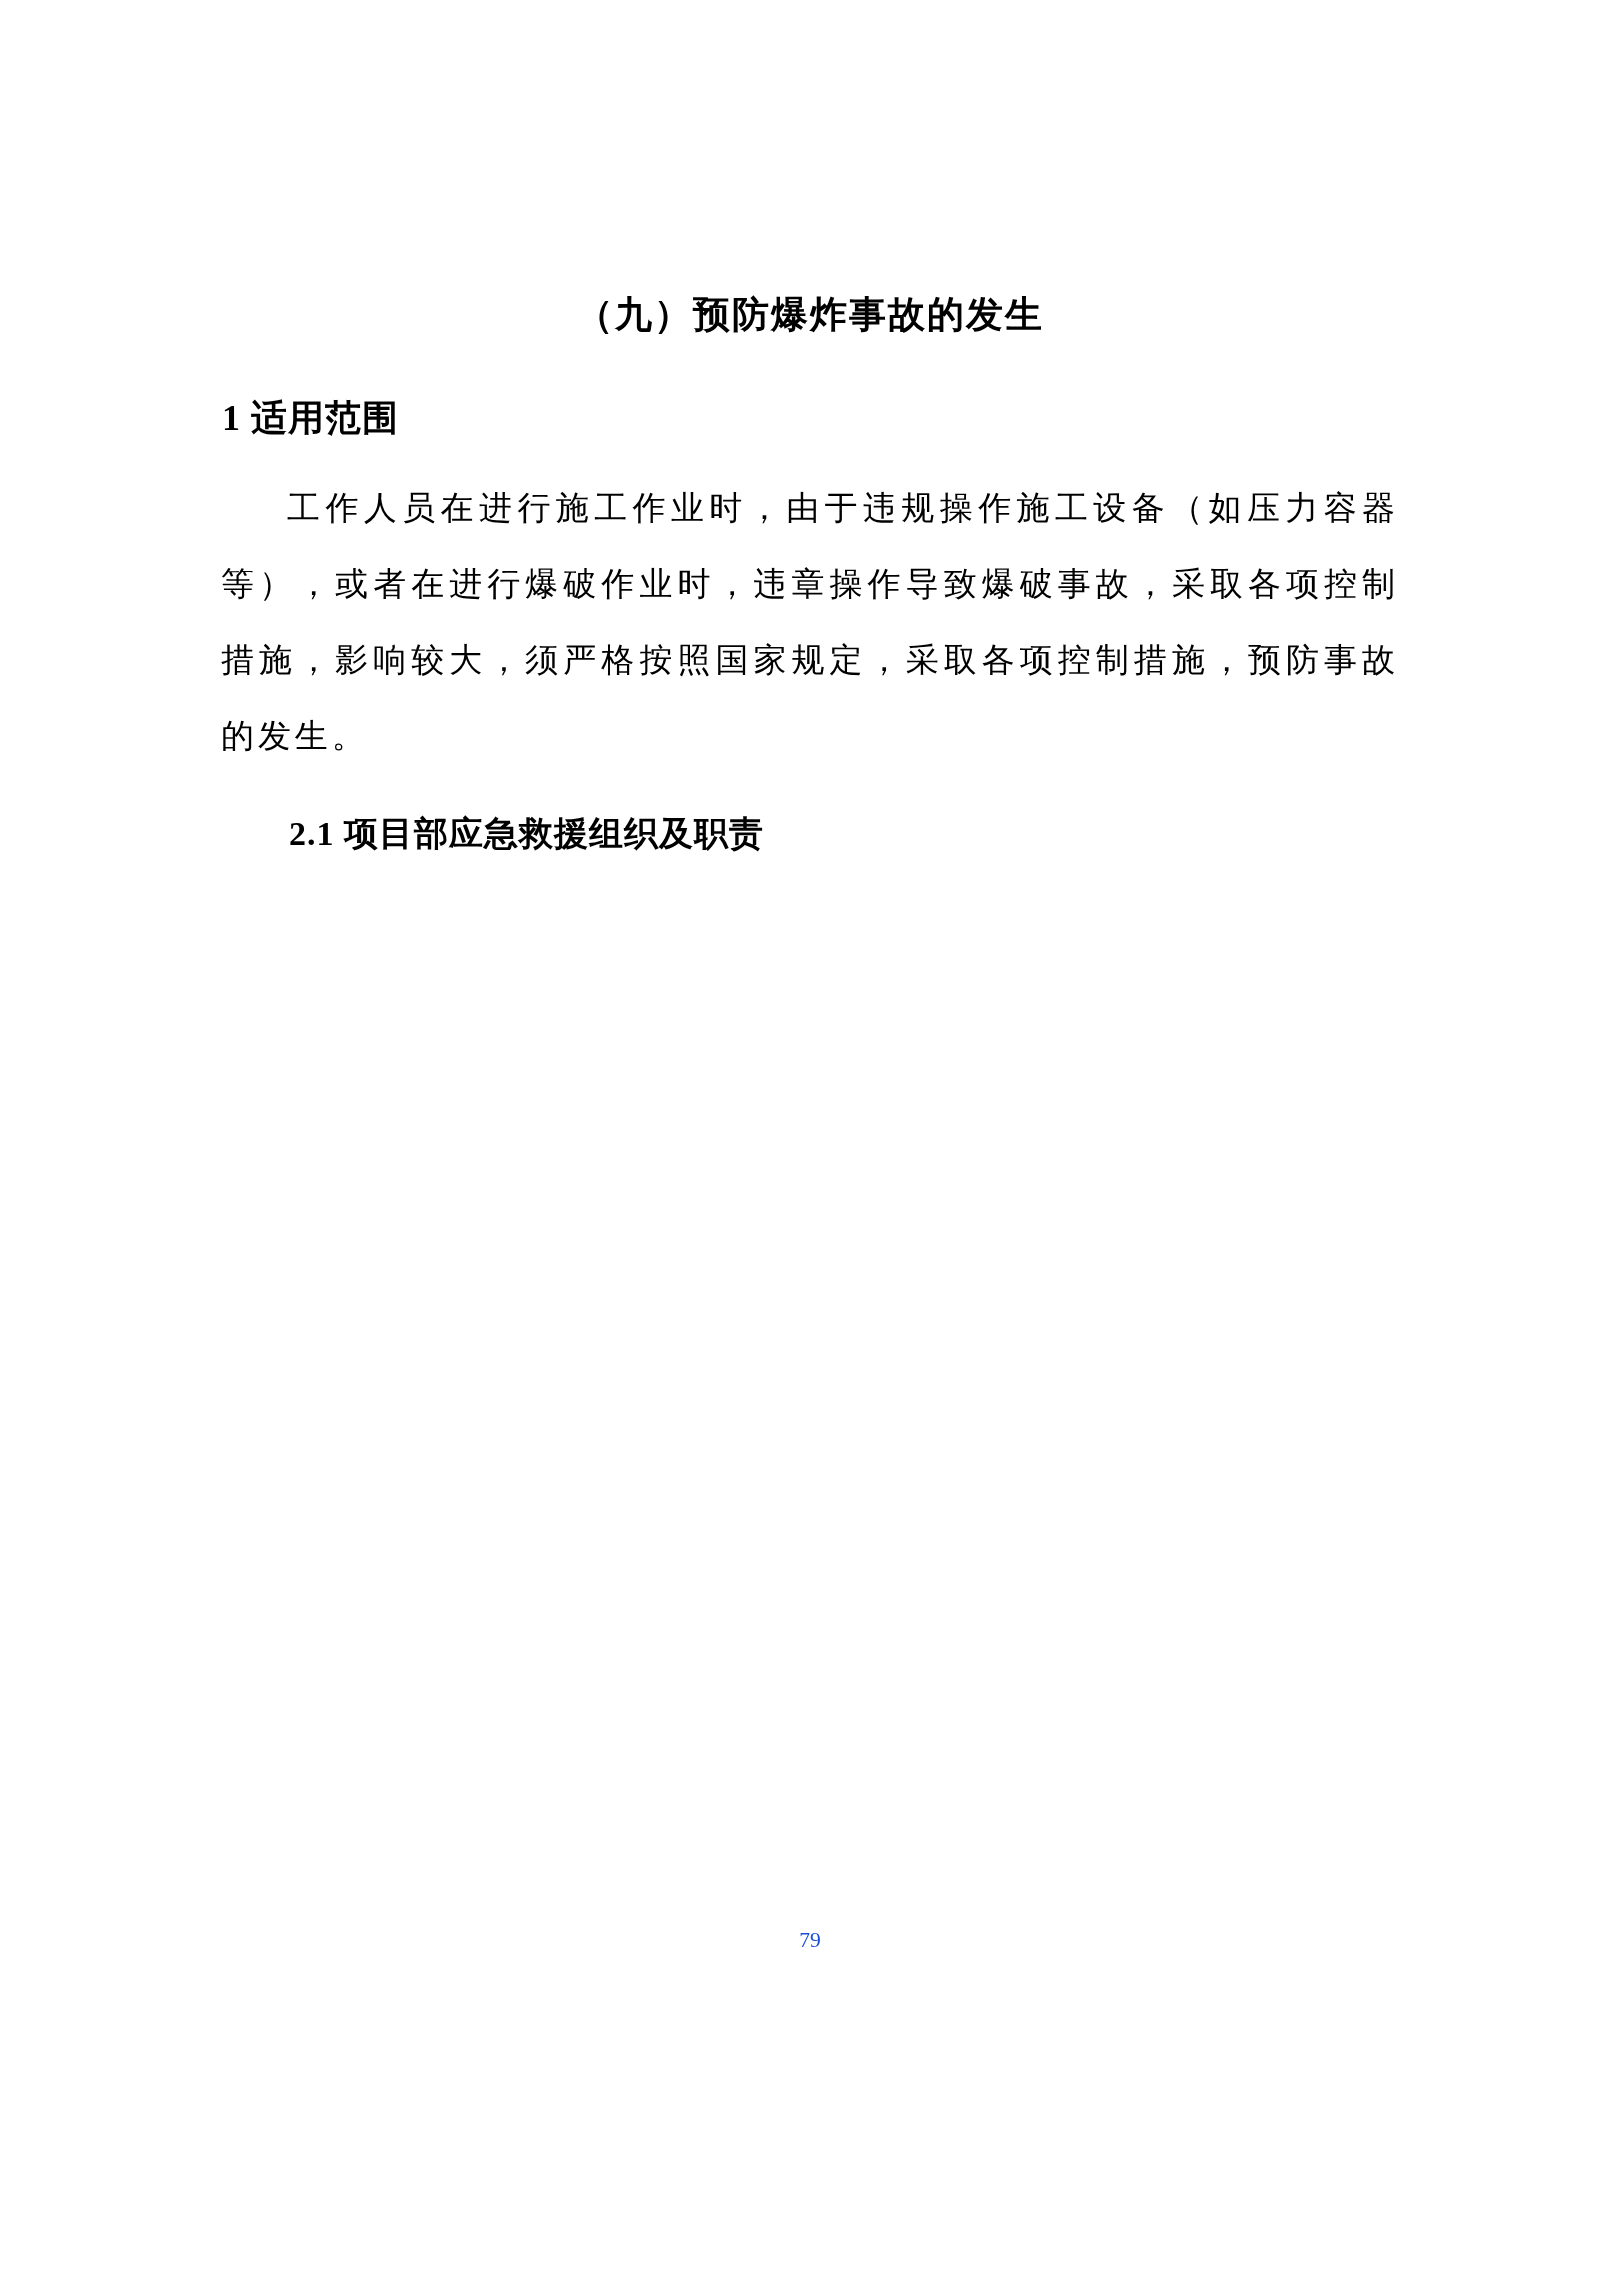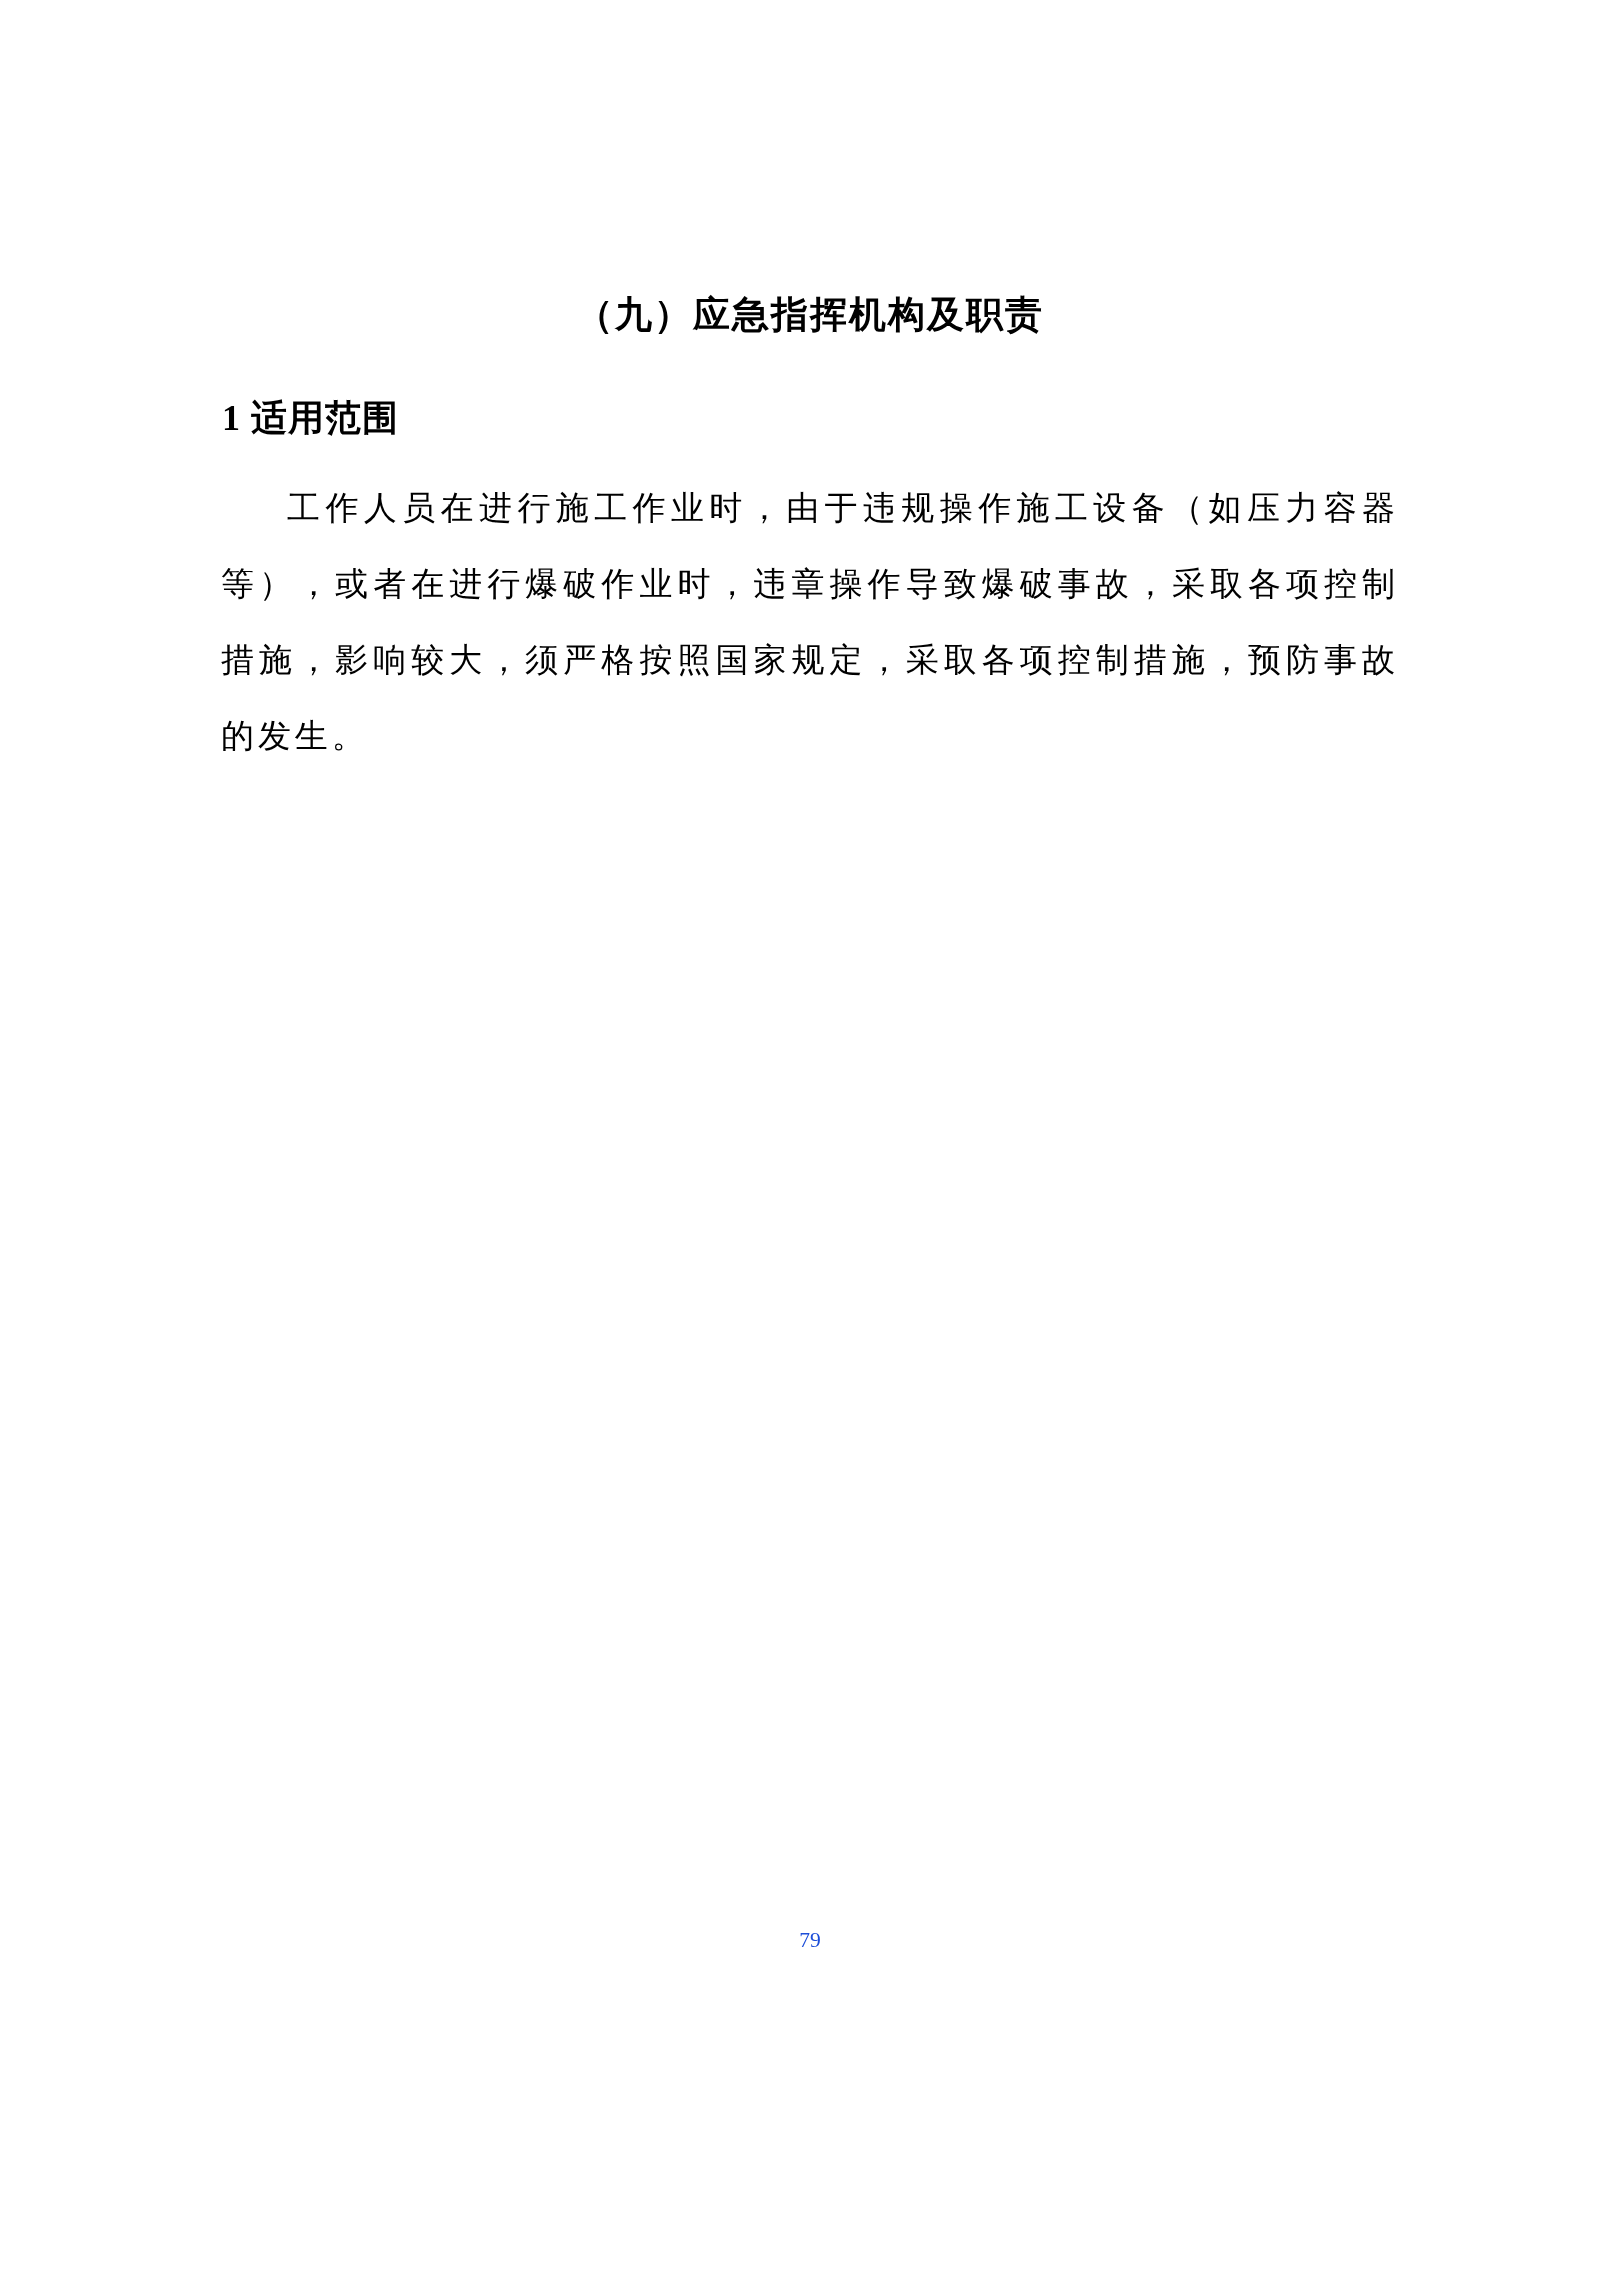--- a/index.html
+++ b/index.html
@@ -71,26 +71,27 @@
     line-height: 29px;
     color: #1d4ed8;
   }
 </style>
 </head>
 <body>
 
 <div class="page">
   <div class="content">
 
-    <div class="doc-title">（九）应急指挥机构及职责</div>
+    <div class="doc-title">（九）预防爆炸事故的发生</div>
 
     <div class="h-level1">1 适用范围</div>
 
     <p class="body-para">工作人员在进行施工作业时，由于违规操作施工设备（如压力容器等），或者在进行爆破作业时，违章操作导致爆破事故，采取各项控制措施，影响较大，须严格按照国家规定，采取各项控制措施，预防事故的发生。</p>
 
 
+    <div class="h-level2">2.1 项目部应急救援组织及职责</div>
 
 
   </div>
 
   <div class="page-footer">79</div>
 </div>
 
 
 </body></html>

